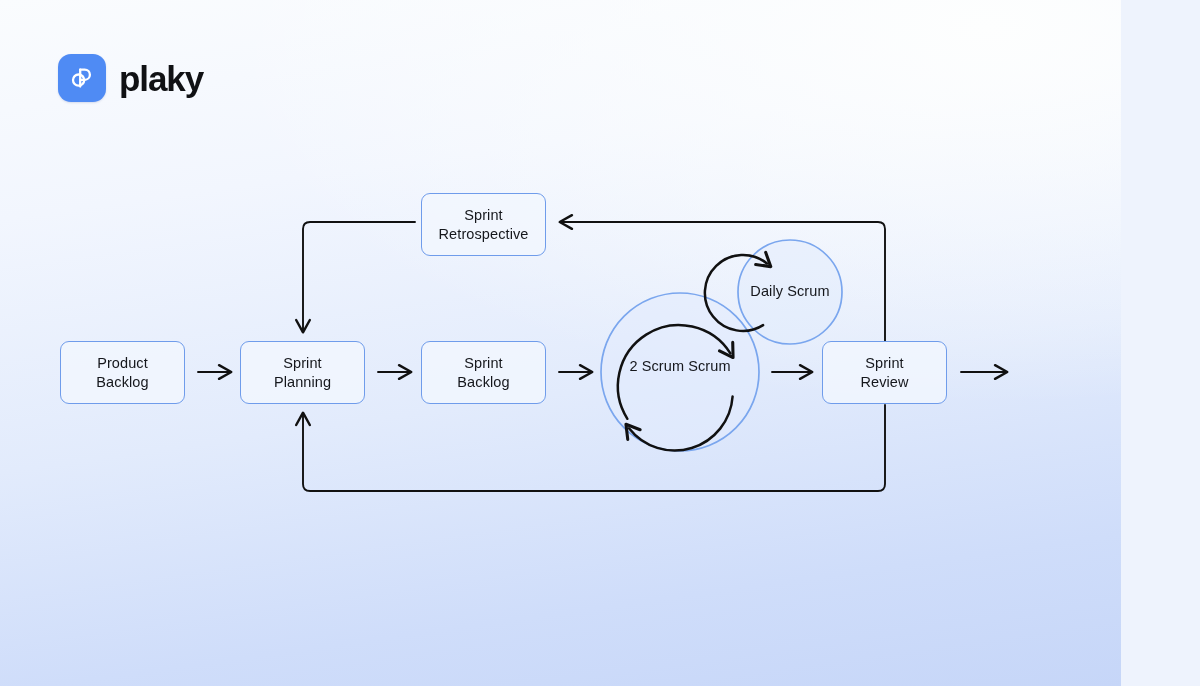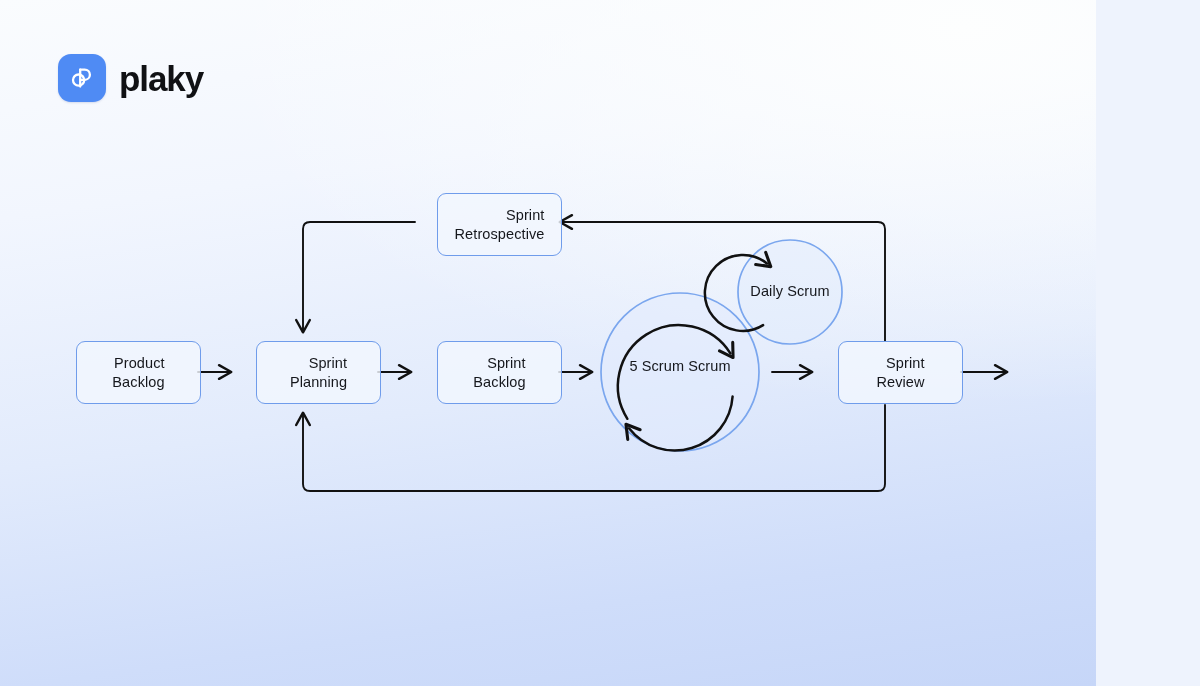--- a/index.html
+++ b/index.html
@@ -6,20 +6,21 @@
   body{
     width:1200px;height:686px;overflow:hidden;
     font-family:"Liberation Sans","DejaVu Sans",sans-serif;
     background:#eef3fd;
   }
   #stage{
     position:relative;width:1096px;height:686px;
     background:
       radial-gradient(120% 95% at 88% 4%, #fdfefe 0%, rgba(253,254,254,0) 58%),
       linear-gradient(172deg, #fafcfe 0%, #f2f6fe 26%, #e2ebfc 56%, #cfddfa 82%, #c6d6f8 100%);
+    padding-left: 25px;
   }
 
   
   .logo{position:absolute;left:58px;top:54px;display:flex;align-items:center;gap:13px;}
   .logo-mark{
     width:48px;height:48px;border-radius:13px;
     background:#4f8bf4;display:flex;align-items:center;justify-content:center;
     box-shadow:0 1px 2px rgba(60,90,160,.18);
   }
   .logo-word{
@@ -29,24 +30,23 @@
 
   
   #diagram{position:absolute;left:0;top:0;width:1200px;height:686px;}
 
   
   .node{
     position:absolute;box-sizing:border-box;
     border:1.6px solid #6f9ceb;border-radius:9px;
     background:rgba(242,246,254,.82);
     display:flex;align-items:center;justify-content:center;
-    text-align:right;color:#15171c;
+    text-align:center;color:#15171c;
     font-size:14.5px;line-height:1.28;
     letter-spacing:.1px;
-    margin-left:16px;
   }
   .node span{display:block;padding:0 6px;}
 
   #n-product-backlog{left:60px;top:341px;width:125px;height:63px;}
   #n-sprint-planning{left:240px;top:341px;width:125px;height:63px;}
   #n-sprint-backlog {left:421px;top:341px;width:125px;height:63px;}
   #n-sprint-retrospective{left:421px;top:193px;width:125px;height:63px;}
   #n-sprint-review  {left:822px;top:341px;width:125px;height:63px;}
   #n-increment      {left:1018px;top:341px;width:125px;height:58px;}
 
@@ -151,21 +151,21 @@
 
   <div class="node" id="n-sprint-review">
     <div>
       <span>Sprint</span>
       <span>Review</span>
     </div>
   </div>
 
 
   <div class="circle-label" id="lbl-scrum-team">
-    <span>5 Scrum</span>
+    <span>2 Scrum</span>
     <span>Scrum</span>
   </div>
 
   <div class="circle-label" id="lbl-daily-scrum">
     <span>Daily</span>
     <span>Scrum</span>
   </div>
 
 </div>
 

